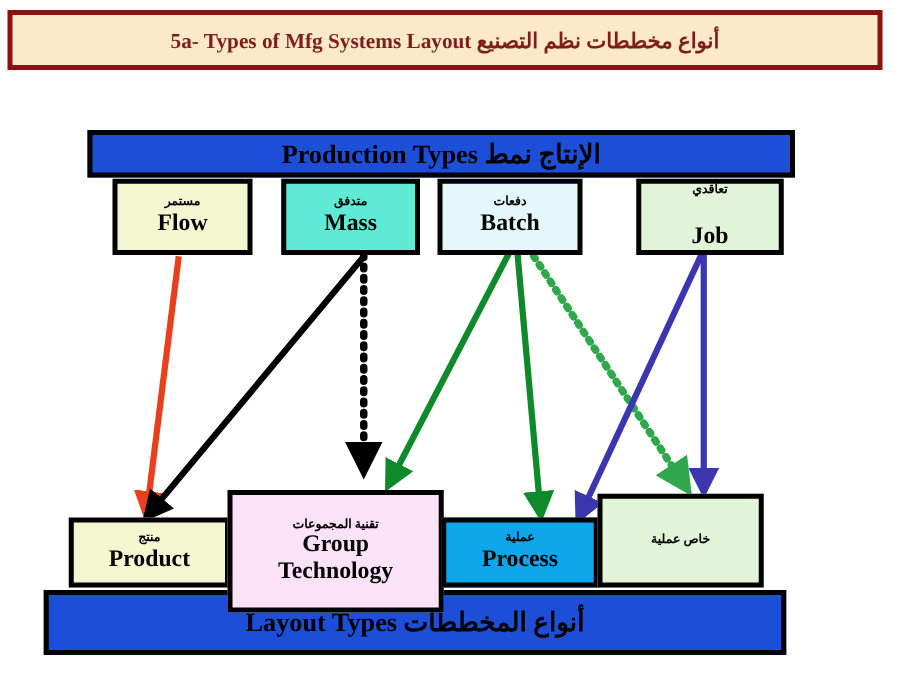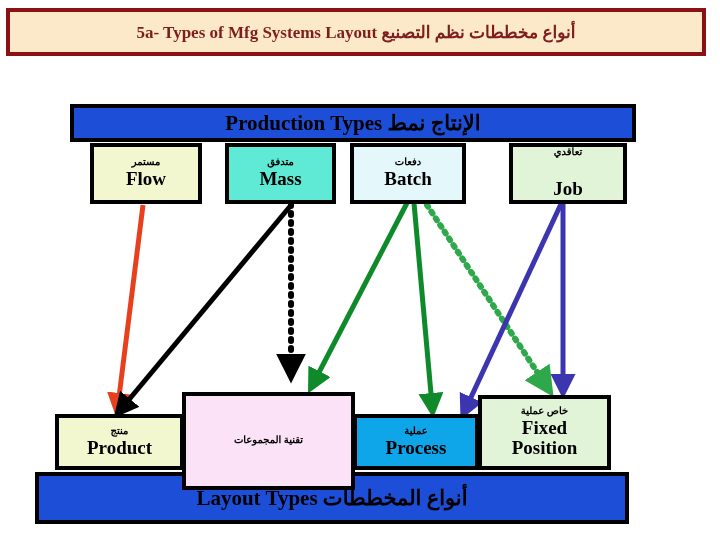--- a/index.html
+++ b/index.html
@@ -162,28 +162,28 @@
   <span class="en">Job</span>
 </div>
 
 <div class="node" style="left:55px; top:414px; width:129px; height:56px; background:#f2f7d0;">
   <span class="ar rtl">منتج</span>
   <span class="en">Product</span>
 </div>
 
 <div class="node" style="left:182px; top:392px; width:173px; height:98px; background:#fbe2f6;">
   <span class="ar rtl">تقنية المجموعات</span>
+  <span class="en" style="white-space:pre-line;">Group
+Technology</span>
 </div>
 
 <div class="node" style="left:353px; top:414px; width:126px; height:56px; background:#0ea5e9;">
   <span class="ar rtl">عملية</span>
   <span class="en">Process</span>
 </div>
 
 <div class="node" style="left:478px; top:395px; width:133px; height:75px; background:#e2f4d8;">
   <span class="ar rtl">خاص عملية</span>
-  <span class="en" style="white-space:pre-line;">Fixed
-Position</span>
 </div>
 
 <div class="bar" id="layout-types-bar" style="left:35px; top:472px; width:594px; height:52px;">
   <span class="bar-text">Layout Types أنواع المخططات</span>
 </div>
 
 </body></html>

